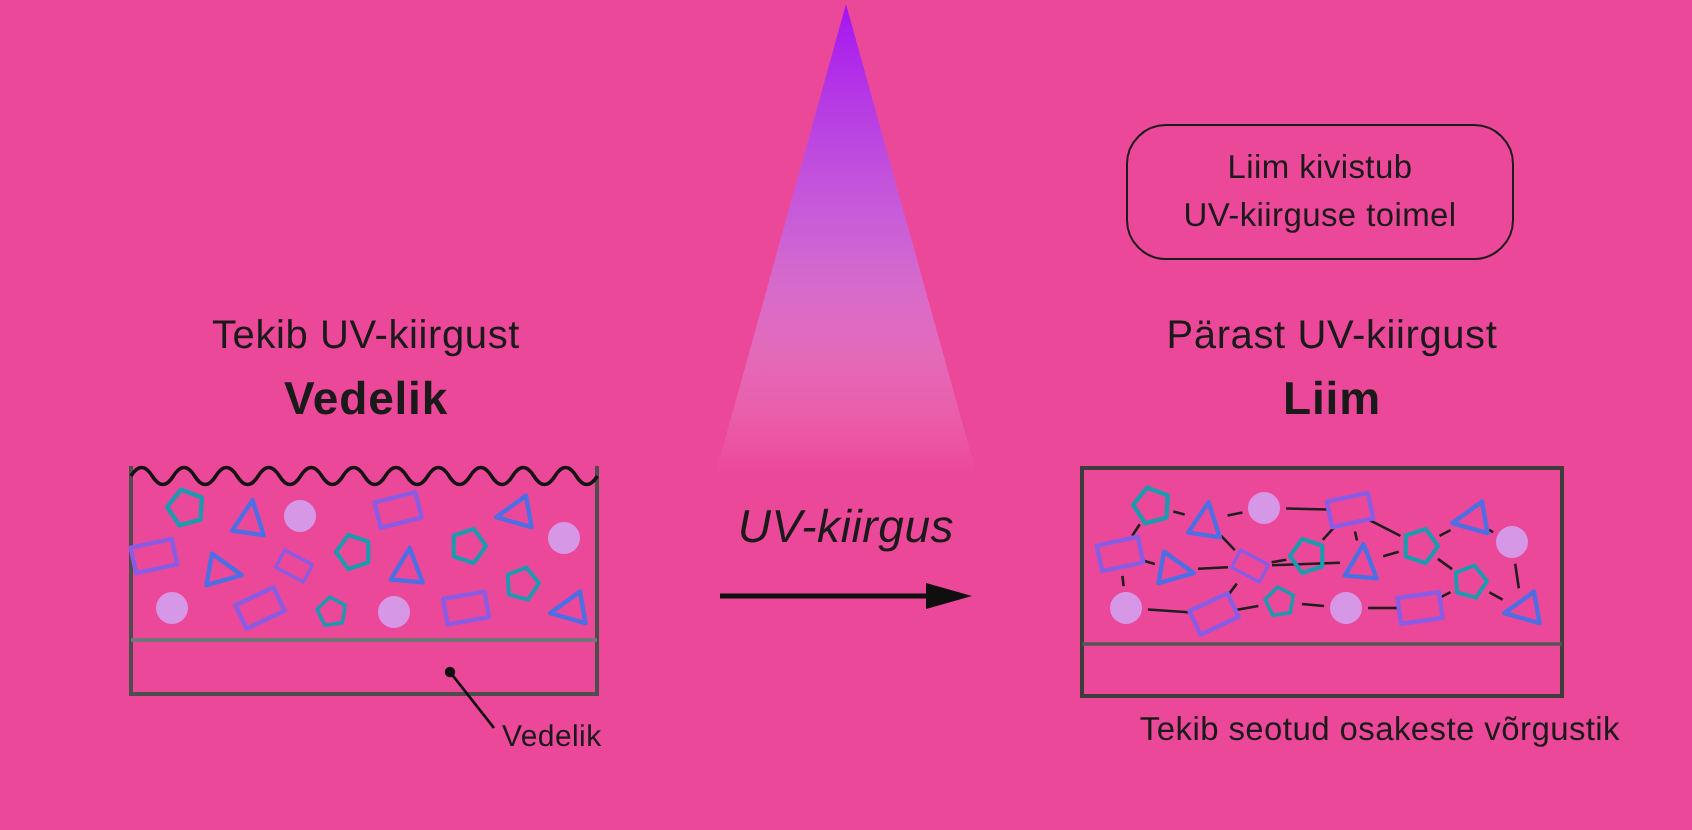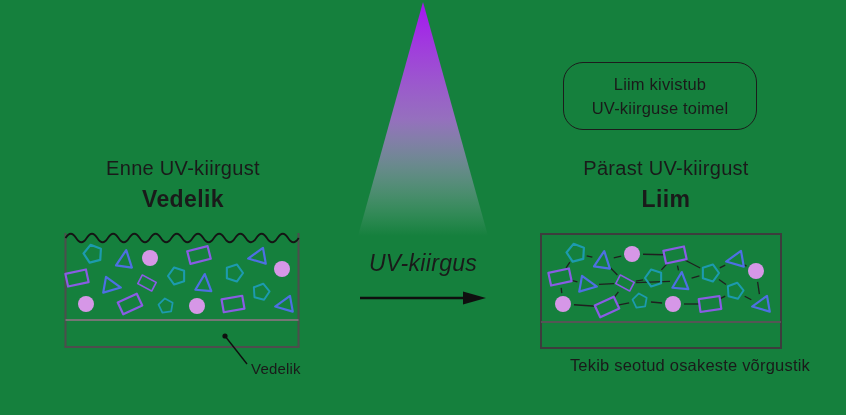--- a/index.html
+++ b/index.html
@@ -37,39 +37,39 @@
   }
   .wall{stroke:#4d4d4d;stroke-width:2;}
   .wave{stroke:#141414;stroke-width:1.8;fill:none;}
   .divider{stroke:#757575;stroke-width:2;}
   .box{fill:none;stroke:#3d3d3d;stroke-width:2;}
   .divider2{stroke:#555555;stroke-width:1.8;}
 </style>
 </head>
 <body>
 
-<div class="stage" style="background: #15803d; color: rgb(26, 26, 26);">
+<div class="stage" style="background: #ec4899; color: rgb(26, 26, 26);">
 
   <svg class="abs" style="left:352px;top:0" width="142" height="238" viewBox="0 0 142 238">
     <defs>
       <linearGradient id="beamGrad" x1="0" y1="0" x2="0" y2="1">
         <stop id="bg0" offset="0" stop-opacity="1" stop-color="#a414f0"></stop>
         <stop id="bg1" offset="0.5" stop-opacity="0.75" stop-color="#c06ae9"></stop>
         <stop id="bg2" offset="1" stop-opacity="0" stop-color="#e7d5f5"></stop>
       </linearGradient>
     </defs>
     <polygon points="71,2 6,236 136,236" fill="url(#beamGrad)"></polygon>
   </svg>
 
   <div class="abs bubble">
     <div>Liim kivistub</div>
     <div>UV-kiirguse toimel</div>
   </div>
 
-  <div class="abs subtitle" style="left:63px;top:156px">Enne UV-kiirgust</div>
+  <div class="abs subtitle" style="left:63px;top:156px">Tekib UV-kiirgust</div>
   <div class="abs big-title" style="left:63px;top:185px">Vedelik</div>
   <div class="abs subtitle" style="left:546px;top:156px">Pärast UV-kiirgust</div>
   <div class="abs big-title" style="left:546px;top:185px">Liim</div>
 
   <div class="abs arrow-label">UV-kiirgus</div>
   <svg class="abs" style="left:355px;top:288px" width="135" height="20" viewBox="0 0 135 20">
     <line id="arrowLine" x1="5" y1="10" x2="108" y2="10" stroke-width="2.6" stroke="#0f0f0f"></line>
     <polygon id="arrowHead" points="108,3.5 131,10 108,16.5" fill="#0f0f0f"></polygon>
   </svg>
 

